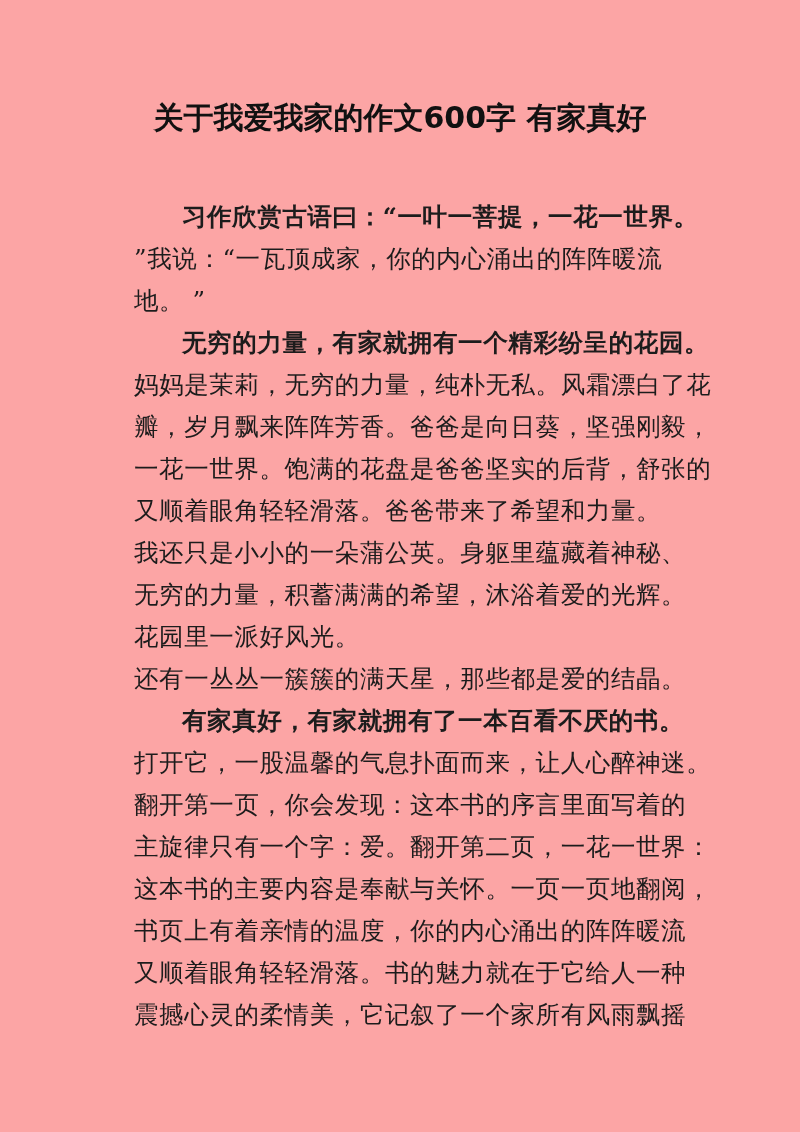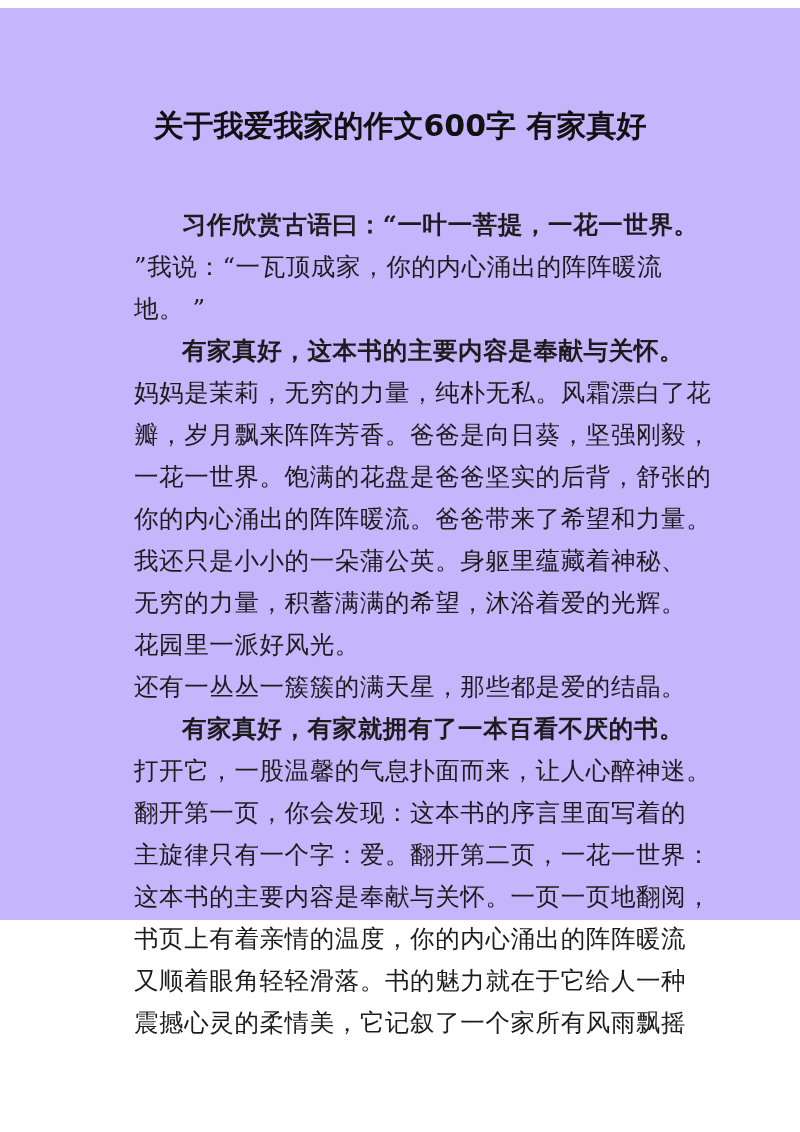--- a/index.html
+++ b/index.html
@@ -1,17 +1,17 @@
 <!DOCTYPE html>
 <html><head>
   <meta charset="utf-8">
   <style>
     html, body { margin: 0; padding: 0; background: #ffffff; }
     body { width: 800px; height: 1132px; position: relative; overflow: hidden; color: #1a1a1a; }
-    .page { position: absolute; left: 0; top: 8px; width: 800px; height: 912px; background: #c4b5fd; }
+    .page { position: absolute; left: 0; top: 0; width: 800px; height: 1132px; background: #fca5a5; }
     .title {
       position: absolute; left: 0; top: 98px; width: 800px; text-align: center;
       font-family: "DejaVu Sans", sans-serif; font-weight: bold; font-size: 30px;
       color: #111; letter-spacing: 0px; white-space: nowrap;
     }
     .body-text {
       position: absolute; left: 134px; top: 196px; width: 540px;
     }
     .line {
       display: block; height: 42px; line-height: 42px;
@@ -23,25 +23,25 @@
 </head>
 <body>
 
 <div class="page">
   <div class="title">关于我爱我家的作文600字  有家真好</div>
 
   <div class="body-text">
     <span class="line indent">习作欣赏古语曰：“一叶一菩提，一花一世界。</span>
     <span class="line">”我说：“一瓦顶成家，你的内心涌出的阵阵暖流</span>
     <span class="line">地。  ”</span>
-    <span class="line indent">有家真好，这本书的主要内容是奉献与关怀。</span>
+    <span class="line indent">无穷的力量，有家就拥有一个精彩纷呈的花园。</span>
     <span class="line">妈妈是茉莉，无穷的力量，纯朴无私。风霜漂白了花</span>
     <span class="line">瓣，岁月飘来阵阵芳香。爸爸是向日葵，坚强刚毅，</span>
     <span class="line">一花一世界。饱满的花盘是爸爸坚实的后背，舒张的</span>
-    <span class="line">你的内心涌出的阵阵暖流。爸爸带来了希望和力量。</span>
+    <span class="line">又顺着眼角轻轻滑落。爸爸带来了希望和力量。</span>
     <span class="line">我还只是小小的一朵蒲公英。身躯里蕴藏着神秘、</span>
     <span class="line">无穷的力量，积蓄满满的希望，沐浴着爱的光辉。</span>
     <span class="line">花园里一派好风光。</span>
     <span class="line">还有一丛丛一簇簇的满天星，那些都是爱的结晶。</span>
     <span class="line indent">有家真好，有家就拥有了一本百看不厌的书。</span>
     <span class="line">打开它，一股温馨的气息扑面而来，让人心醉神迷。</span>
     <span class="line">翻开第一页，你会发现：这本书的序言里面写着的</span>
     <span class="line">主旋律只有一个字：爱。翻开第二页，一花一世界：</span>
     <span class="line">这本书的主要内容是奉献与关怀。一页一页地翻阅，</span>
     <span class="line">书页上有着亲情的温度，你的内心涌出的阵阵暖流</span>

